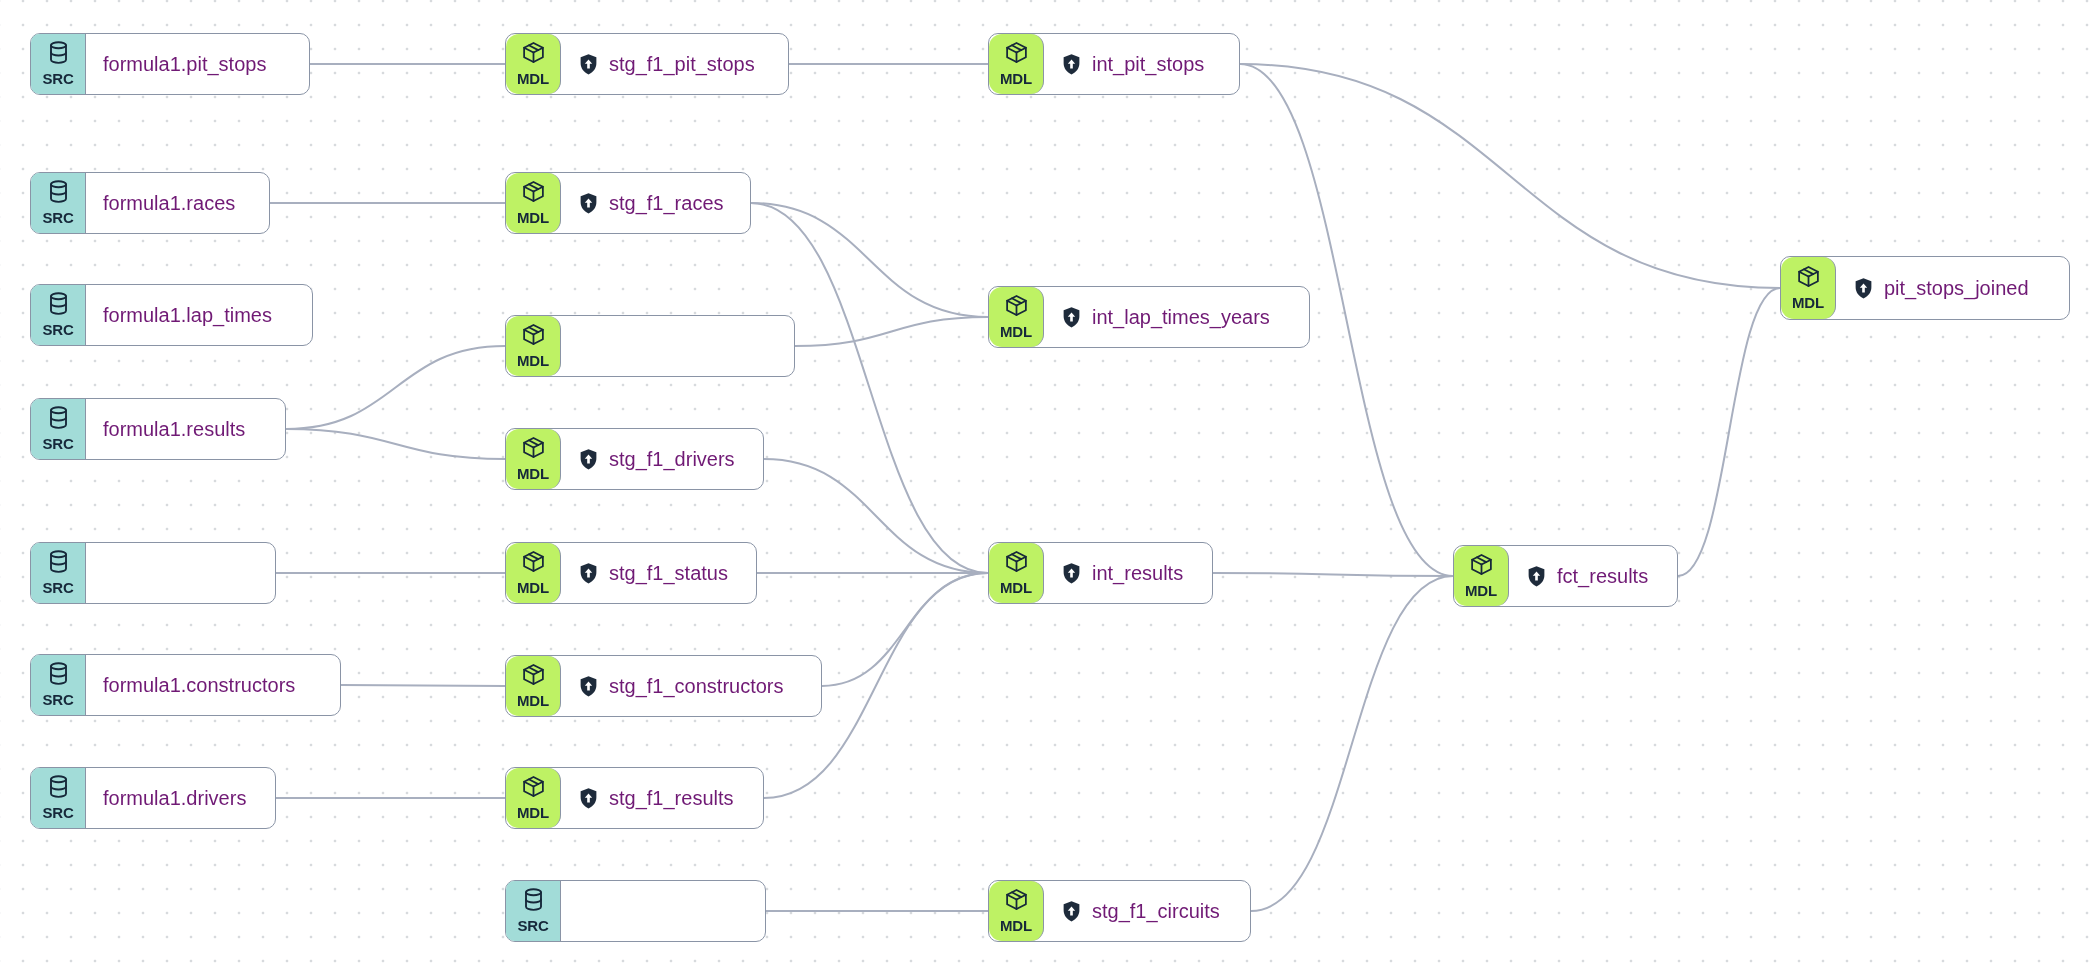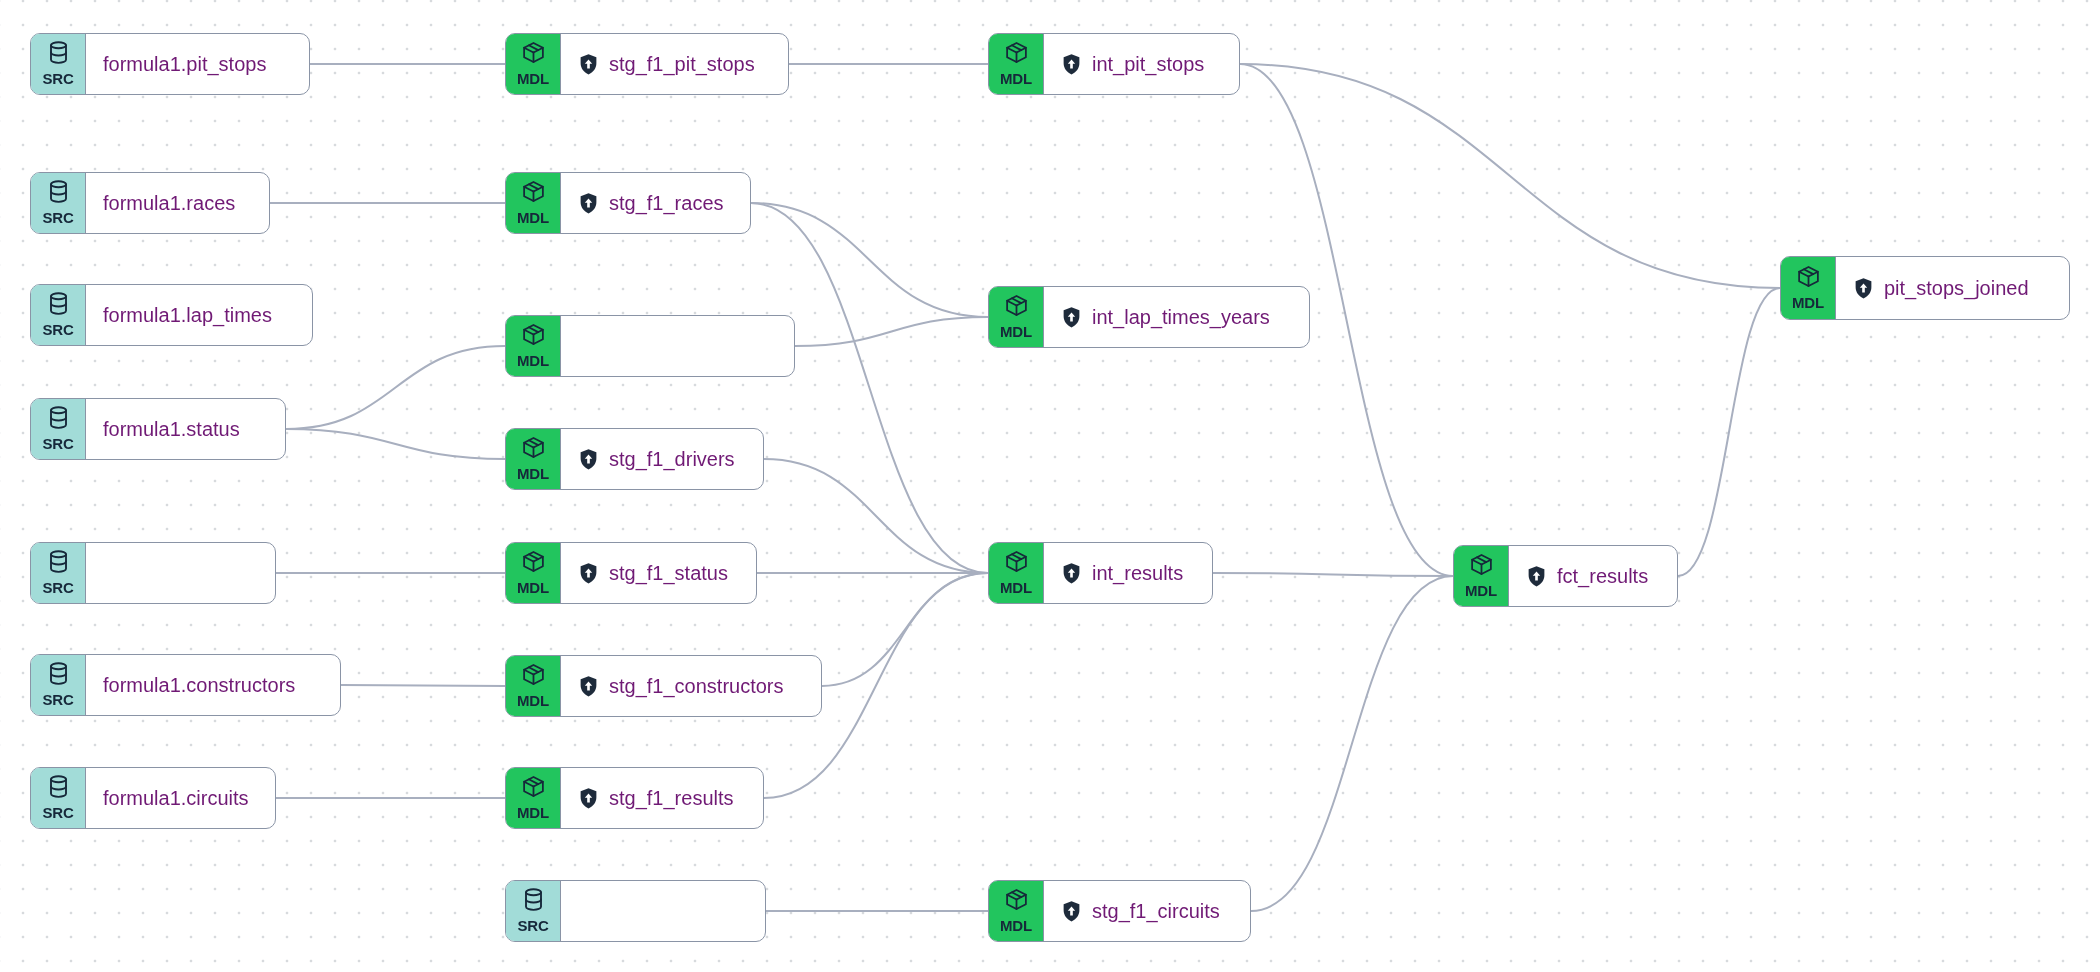--- a/index.html
+++ b/index.html
@@ -19,21 +19,21 @@
     position:absolute;display:flex;box-sizing:border-box;
     background:#ffffff;border:1.5px solid #8a94a6;border-radius:10px;
     cursor:pointer;
   }
   .badge{
     flex:0 0 54px;width:54px;display:flex;flex-direction:column;
     align-items:center;justify-content:center;gap:6px;
     border-right:1.5px solid #8a94a6;border-radius:8.5px 0 0 8.5px;
   }
   .node.source .badge{background:#a2dcd8;}
-  .node.model  .badge{background:#22c55e;}
+  .node.model  .badge{background:#bef264;border-radius:13px;}
   .badge .type-icon svg{width:25px;height:25px;display:block;color:#16283a;}
   .badge-label{font-size:15px;font-weight:700;color:#16283a;letter-spacing:-0.2px;line-height:1.1;}
   .body{
     flex:1;display:flex;align-items:center;gap:10px;
     padding:0 16px 0 17px;min-width:0;
   }
   .shield svg{width:21px;height:23px;display:block;}
   .label{font-size:20px;font-weight:400;color:#701a75;white-space:nowrap;}
 </style>
 </head>
@@ -114,21 +114,21 @@
           <span class="type-icon">
             <svg viewBox="0 0 24 24" fill="none" stroke="currentColor" stroke-width="1.8" stroke-linecap="round" stroke-linejoin="round">
               <ellipse cx="12" cy="5" rx="7.2" ry="2.9"></ellipse>
               <path d="M4.8 5v14c0 1.6 3.2 2.9 7.2 2.9s7.2-1.3 7.2-2.9V5"></path>
               <path d="M4.8 12c0 1.6 3.2 2.9 7.2 2.9s7.2-1.3 7.2-2.9"></path>
             </svg>
           </span>
           <span class="badge-label">SRC</span>
         </div>
         <div class="body">
-          <span class="label">formula1.status</span>
+          <span class="label">formula1.results</span>
         </div>
       </div>
       <div class="node source" style="left: 30px; top: 542px; width: 246px; height: 62px;">
         <div class="badge">
           <span class="type-icon">
             <svg viewBox="0 0 24 24" fill="none" stroke="currentColor" stroke-width="1.8" stroke-linecap="round" stroke-linejoin="round">
               <ellipse cx="12" cy="5" rx="7.2" ry="2.9"></ellipse>
               <path d="M4.8 5v14c0 1.6 3.2 2.9 7.2 2.9s7.2-1.3 7.2-2.9V5"></path>
               <path d="M4.8 12c0 1.6 3.2 2.9 7.2 2.9s7.2-1.3 7.2-2.9"></path>
             </svg>
@@ -156,21 +156,21 @@
           <span class="type-icon">
             <svg viewBox="0 0 24 24" fill="none" stroke="currentColor" stroke-width="1.8" stroke-linecap="round" stroke-linejoin="round">
               <ellipse cx="12" cy="5" rx="7.2" ry="2.9"></ellipse>
               <path d="M4.8 5v14c0 1.6 3.2 2.9 7.2 2.9s7.2-1.3 7.2-2.9V5"></path>
               <path d="M4.8 12c0 1.6 3.2 2.9 7.2 2.9s7.2-1.3 7.2-2.9"></path>
             </svg>
           </span>
           <span class="badge-label">SRC</span>
         </div>
         <div class="body">
-          <span class="label">formula1.circuits</span>
+          <span class="label">formula1.drivers</span>
         </div>
       </div>
       <div class="node source" style="left: 505px; top: 880px; width: 261px; height: 62px;">
         <div class="badge">
           <span class="type-icon">
             <svg viewBox="0 0 24 24" fill="none" stroke="currentColor" stroke-width="1.8" stroke-linecap="round" stroke-linejoin="round">
               <ellipse cx="12" cy="5" rx="7.2" ry="2.9"></ellipse>
               <path d="M4.8 5v14c0 1.6 3.2 2.9 7.2 2.9s7.2-1.3 7.2-2.9V5"></path>
               <path d="M4.8 12c0 1.6 3.2 2.9 7.2 2.9s7.2-1.3 7.2-2.9"></path>
             </svg>

